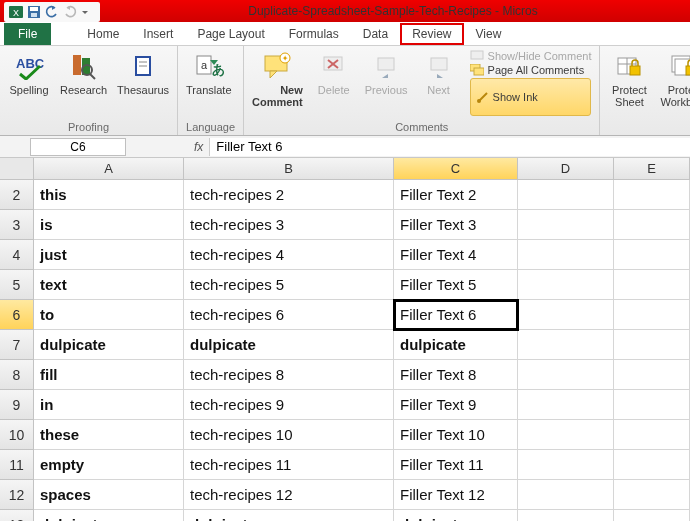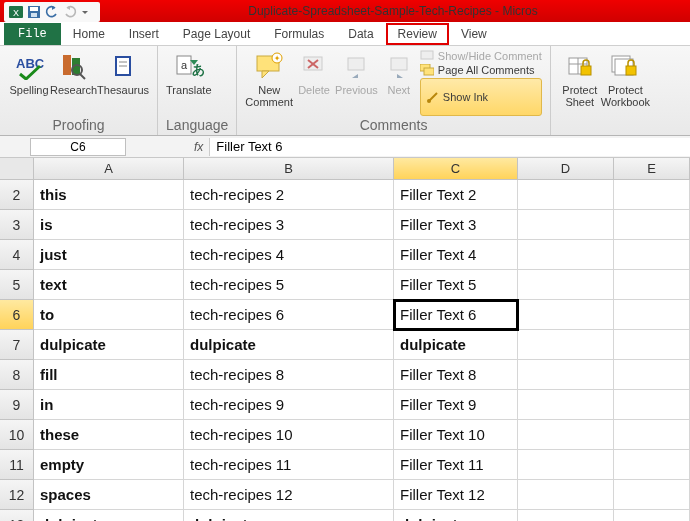--- a/index.html
+++ b/index.html
@@ -6,34 +6,34 @@
 body { background: #fff; width: 690px; height: 521px; overflow: hidden; position: relative; }
 
 
 .titlebar { height: 22px; background: linear-gradient(#ef0000, #d00000); display: flex; align-items: center; padding: 0 4px; }
 .qat { display: flex; gap: 2px; background: #f8f8f8; height: 20px; align-items: center; padding: 0 4px; border-radius: 2px; margin-top: 1px; }
 .qat .ico { width: 16px; height: 16px; display: inline-block; }
 .title-text { flex: 1; text-align: center; color: #333; font-size: 12px; font-weight: normal; white-space: nowrap; }
 
 
 .tabs { height: 24px; background: #fff; display: flex; align-items: flex-end; border-bottom: 1px solid #cfcfcf; padding-left: 4px; }
-.file-tab { background: #207245; color: #fff; font-size: 12px; padding: 4px 14px 4px 14px; margin-right: 0; cursor: pointer; font-family: Liberation Mono, monospace; }
+.file-tab { background: #207245; color: #fff; font-size: 12px; padding: 4px 14px 4px 14px; margin-right: 24px; cursor: pointer; }
 .tab { font-size: 12px; color: #444; padding: 4px 12px; cursor: pointer; }
 .tab.hilite { border: 2px solid #e00000; padding: 2px 10px; }
 
 
 .ribbon { height: 90px; background: linear-gradient(#f7f7f7, #e9e9e9); border-bottom: 1px solid #b5b5b5; display: flex; }
 .group { border-right: 1px solid #ccc; padding: 4px 8px 2px 8px; display: flex; flex-direction: column; justify-content: space-between; }
-.group-row { display: flex; gap: 0; align-items: flex-start; }
+.group-row { display: flex; gap: 10px; align-items: flex-start; }
 .bigbtn { display: flex; flex-direction: column; align-items: center; gap: 2px; font-size: 11px; color: #3b3b3b; cursor: pointer; min-width: 42px; }
 .bigbtn .ic { width: 32px; height: 32px; display: flex; align-items: center; justify-content: center; }
 .bigbtn.disabled { color: #a8a8a8; }
 .smallrow { display: flex; flex-direction: column; gap: 2px; font-size: 11px; color: #3b3b3b; }
 .smallrow .item { display: flex; align-items: center; gap: 4px; cursor: pointer; }
-.group-label { text-align: center; font-size: 14px; color: #6a6a6a; }
+.group-label { text-align: center; font-size: 11px; color: #6a6a6a; }
 .showink { background: linear-gradient(#ffe9a8, #ffd768); border: 1px solid #e0b84a; border-radius: 3px; padding: 12px 6px; font-size: 11px; display: inline-flex; align-items: center; gap: 4px; cursor: pointer; }
 
 
 .fbar-row { height: 22px; border-bottom: 1px solid #c8c8c8; display: flex; align-items: center; background: #f3f3f3; }
 .namebox { width: 96px; border: 1px solid #bfbfbf; margin: 0 12px 0 30px; height: 18px; background: #fff; font-size: 12px; padding: 0 6px; display: flex; align-items: center; justify-content: center; }
 .fx { margin-left: 50px; font-style: italic; font-size: 12px; color: #555; padding: 0 6px; }
 .formula { flex: 1; border-left: 1px solid #ccc; height: 18px; background: #fff; padding: 0 6px; font-size: 13px; display: flex; align-items: center; }
 
 
 .grid { display: grid; grid-template-columns: 34px 150px 210px 124px 96px 76px; }
@@ -160,21 +160,21 @@
     <div class="group-row">
       <div class="bigbtn">
         <span class="ic">
             <svg width="30" height="28">
               <rect x="3" y="4" width="22" height="15" fill="#ffe27a" stroke="#caa93e"></rect>
               <path d="M8 19 L8 26 L15 19 Z" fill="#ffe27a" stroke="#caa93e"></path>
               <circle cx="23" cy="6" r="5" fill="#fff" stroke="#e0a000"></circle>
               <text x="23" y="9" font-size="8" text-anchor="middle" fill="#e0a000">✦</text>
             </svg>
           </span>
-        <span style="white-space:pre-line;text-align:center;line-height:1.1;">New
+        <span style="white-space:pre-line;text-align:right;line-height:1.1;font-weight:bold;">New
 Comment</span>
       </div>
       <div class="bigbtn disabled">
         <span class="ic">
             <svg width="28" height="28">
               <rect x="4" y="5" width="18" height="13" fill="#eee" stroke="#ccc"></rect>
               <line x1="8" y1="8" x2="18" y2="16" stroke="#c66" stroke-width="2"></line>
               <line x1="18" y1="8" x2="8" y2="16" stroke="#c66" stroke-width="2"></line>
             </svg>
           </span>

